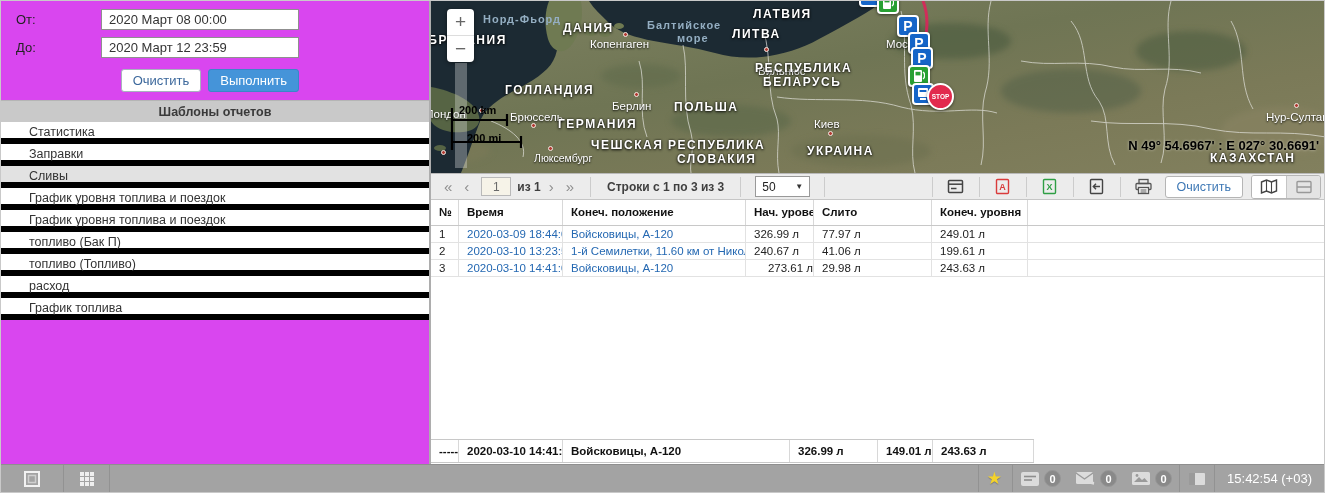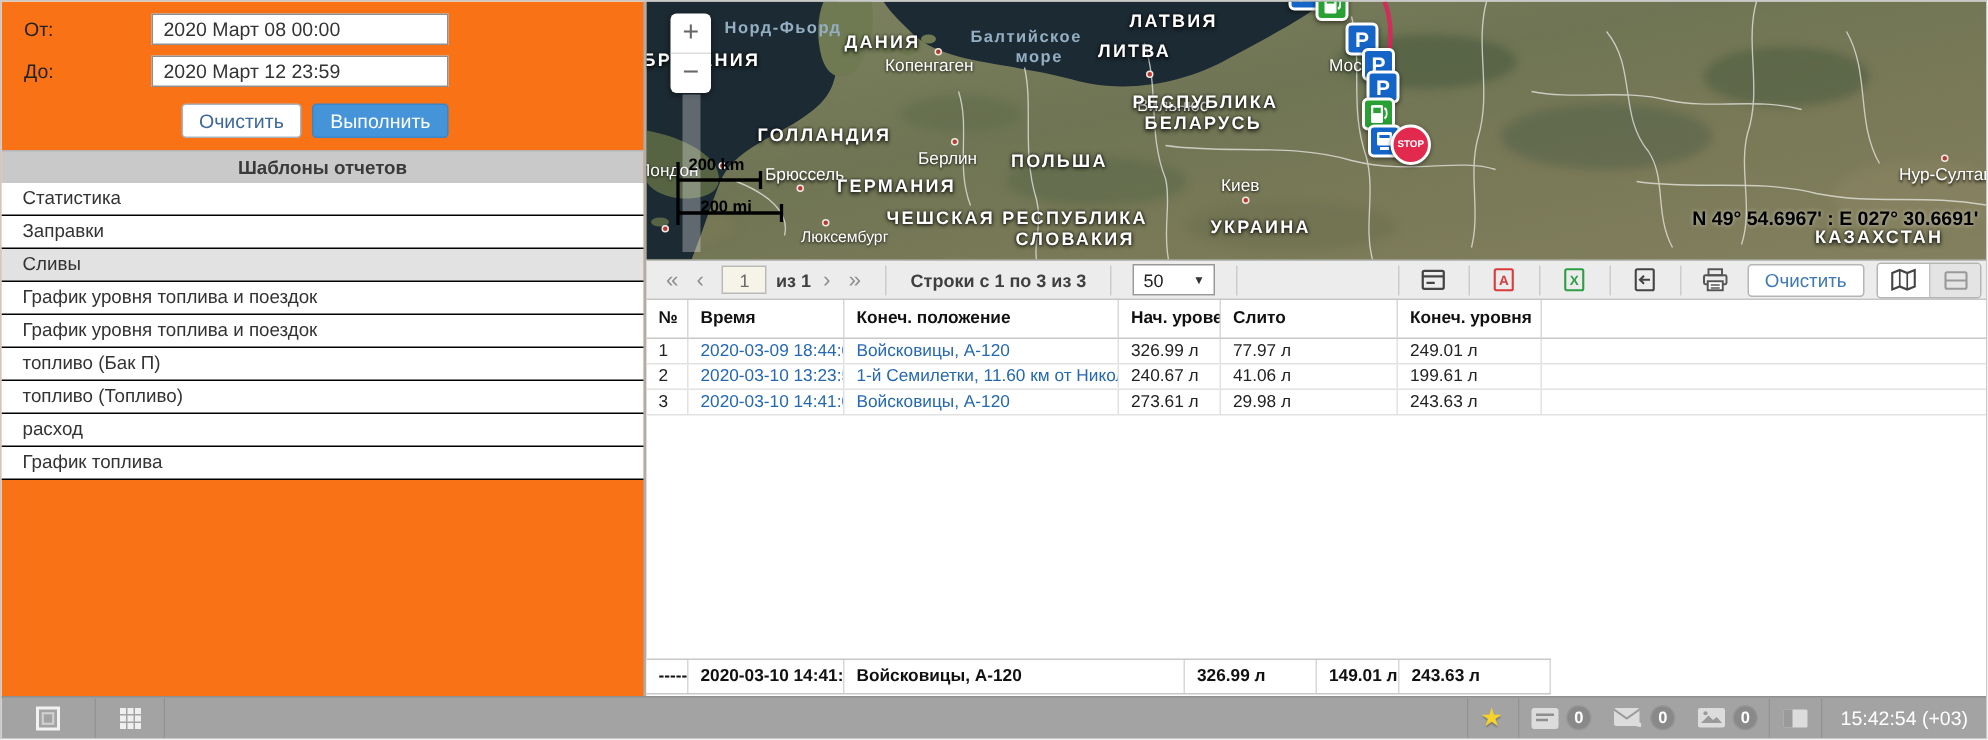--- a/index.html
+++ b/index.html
@@ -1,33 +1,33 @@
 <!DOCTYPE html>
 <html><head>
 <meta charset="utf-8">
 <style>
   * { margin:0; padding:0; box-sizing:border-box; }
   html,body { background:#fff; }
   body { font-family:"Liberation Sans","DejaVu Sans",sans-serif; }
   .app { position:relative; width:1325px; height:493px; background:#fff; overflow:hidden; border:1px solid #c9c9c9; }
 
   
-  .left-panel { position:absolute; left:0; top:0; width:430px; height:465px; background:#f97316; border-right:2px solid #adadad; }
+  .left-panel { position:absolute; left:0; top:0; width:430px; height:465px; background:#d946ef; border-right:2px solid #adadad; }
   .form-area { padding-top:4px; }
   .form-row { display:flex; align-items:center; height:28px; padding-left:15px; }
   .form-row label { width:85px; font-size:13px; color:#222; }
   .form-row input { width:198px; height:21px; border:1px solid #8f8f8f; font-family:inherit; font-size:13px; color:#333; padding:0 7px; }
   .btn-row { display:flex; justify-content:flex-end; gap:7px; margin:8px 130px 8px 0; }
   .btn { font-family:inherit; font-size:13px; height:23px; padding:0 11px; border-radius:3px; cursor:pointer; }
   .btn-clear { background:#fff; border:1px solid #a8b3bd; color:#3c689c; }
   .btn-exec { background:#4594d9; border:1px solid #3a86c9; color:#fff; }
   .section-header { height:22px; line-height:22px; text-align:center; font-size:12.5px; font-weight:bold; }
   .section-header.templates { background:#c9c9c9; color:#3a3a3a; border-top:1px solid #b5b5b5; }
   .section-header.result { background:#a9a9a9; color:#fff; border-top:1px solid #9a9a9a; }
-  .report-item { height:22px; line-height:21px; padding-left:14px; font-size:12.5px; color:#333; border-bottom:1px solid #000000; background:#fff; cursor:pointer; }
+  .report-item { height:22px; line-height:21px; padding-left:28px; font-size:12.5px; color:#333; border-bottom:6px solid #000000; background:#fff; cursor:pointer; }
   .report-item.selected { background:#e2e2e2; }
 
   
   .right-col { position:absolute; left:430px; top:0; width:895px; height:465px; }
 
   
   .map { position:relative; width:895px; height:172px; overflow:hidden; background:#6f7554; }
   .map svg.bg { position:absolute; left:0; top:0; }
   .map-label { position:absolute; white-space:nowrap; }
   .map-label.country { color:#fff; font-size:12px; font-weight:bold; letter-spacing:1.5px; text-shadow:0 1px 3px rgba(0,0,0,.9),0 0 2px rgba(0,0,0,.7); }
@@ -359,21 +359,21 @@
             <div class="cell link" style="width: 104px;">2020-03-10 13:23:58</div>
             <div class="cell link" style="width: 183px;">1-й Семилетки, 11.60 км от Никольское</div>
             <div class="cell" style="width: 68px;">240.67 л</div>
             <div class="cell" style="width: 118px;">41.06 л</div>
             <div class="cell" style="width: 96px;">199.61 л</div>
           </div>
           <div class="trow">
             <div class="cell" style="width: 28px;">3</div>
             <div class="cell link" style="width: 104px;">2020-03-10 14:41:04</div>
             <div class="cell link" style="width: 183px;">Войсковицы, А-120</div>
-            <div class="cell" style="width: 68px;">273.61 л</div>
+            <div class="cell" style="width: 68px; text-align: right;">273.61 л</div>
             <div class="cell" style="width: 118px;">29.98 л</div>
             <div class="cell" style="width: 96px;">243.63 л</div>
           </div>
         </div>
       <div class="total-row">
           <div class="cell" style="width: 28px;">-----</div>
           <div class="cell" style="width: 104px;">2020-03-10 14:41:04</div>
           <div class="cell" style="width: 227px;">Войсковицы, А-120</div>
           <div class="cell" style="width: 88px;">326.99 л</div>
           <div class="cell" style="width: 55px;">149.01 л</div>

